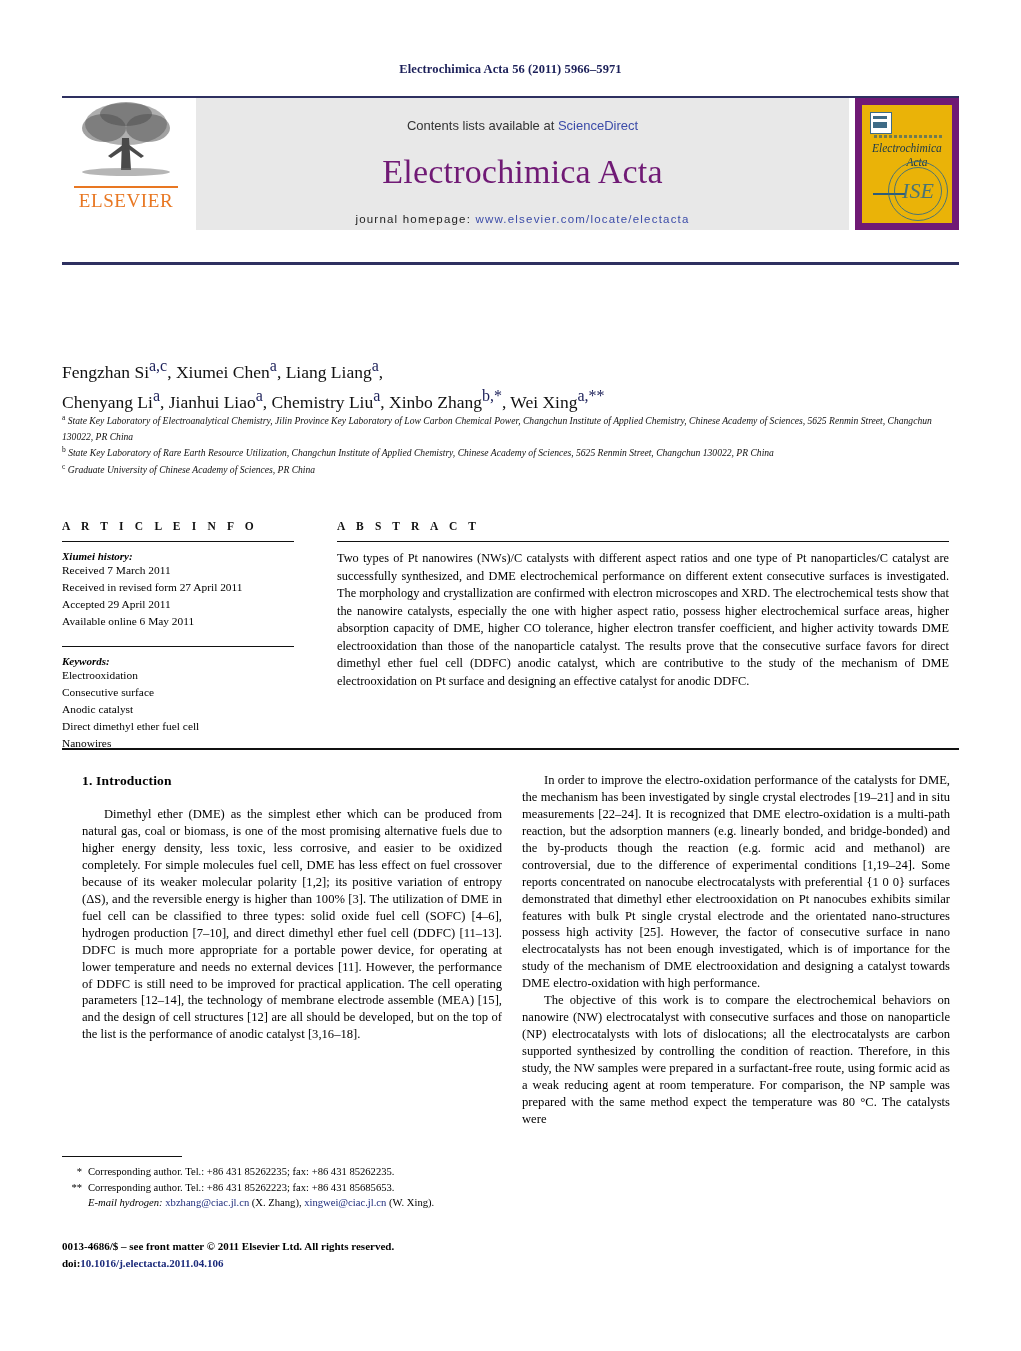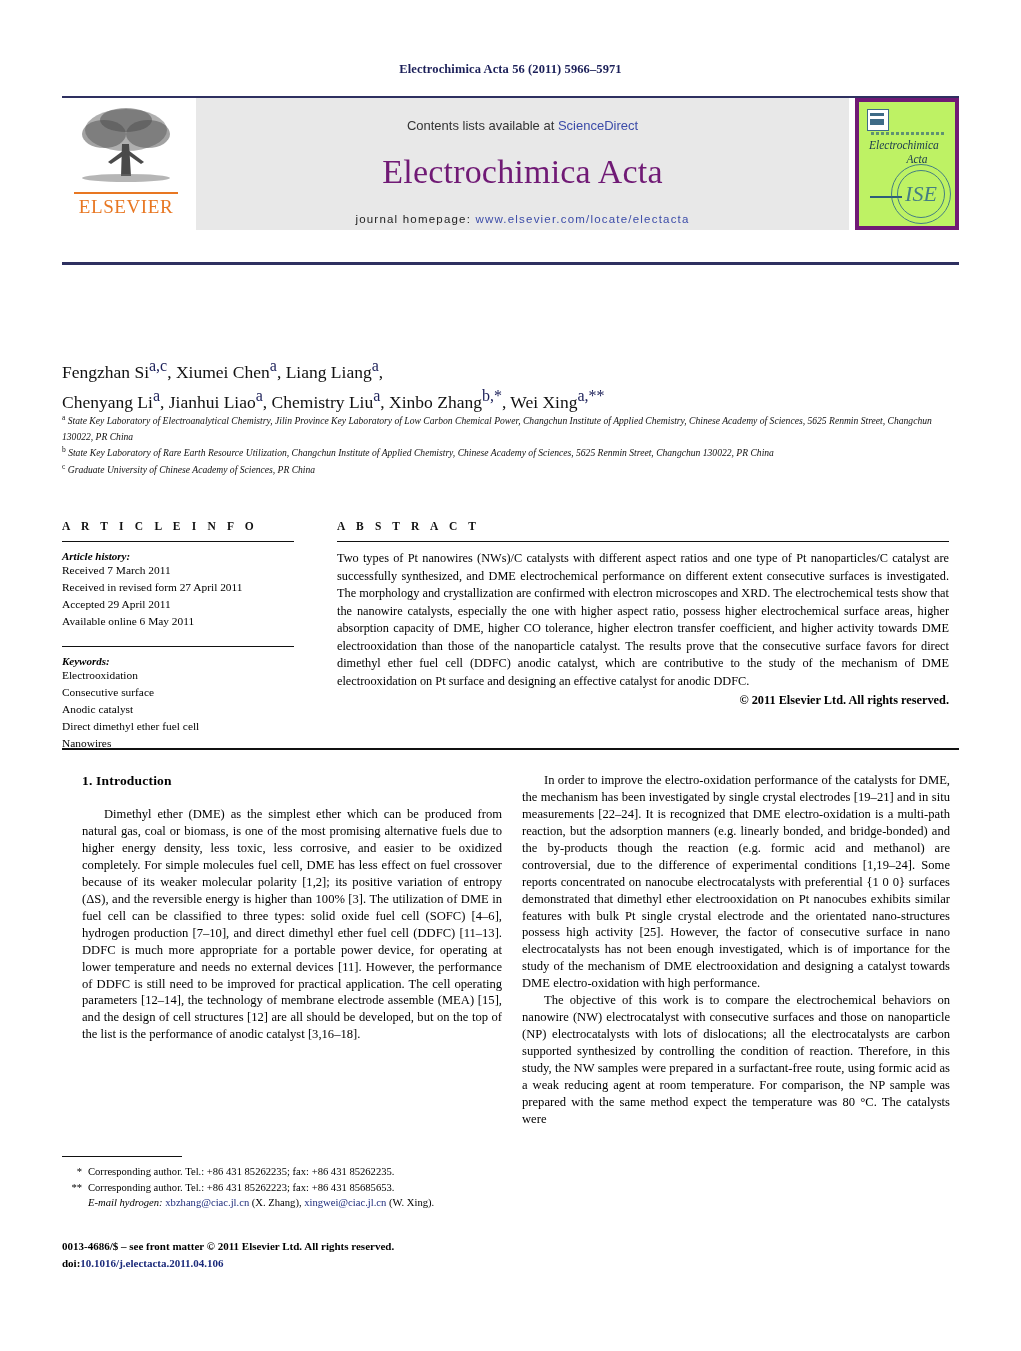--- a/index.html
+++ b/index.html
@@ -48,21 +48,20 @@
   .masthead-inner {
     position: relative;
     width: 100%;
     height: 132px;
     display: flex;
     align-items: stretch;
   }
   .elsevier-logo {
     width: 128px;
     flex: 0 0 128px;
-    padding-top: 6px;
     display: flex;
     flex-direction: column;
     align-items: center;
     justify-content: flex-start;
     background: #ffffff;
   }
   .tree-svg { display:block; }
   .elsevier-word {
     font-family: "Liberation Serif", serif;
     color: #e87722;
@@ -109,22 +108,22 @@
     font-family: "Liberation Sans", sans-serif;
     font-size: 11.5px;
     color: #222222;
     margin-top: 22px;
     letter-spacing: 1.2px;
   }
   .homepage-line .url { color: #3b4ba8; }
   .cover-thumb {
     width: 104px;
     flex: 0 0 104px;
-    background: #bef264;
-    border: 4px solid #701a75;
+    background: #eab308;
+    border: 7px solid #701a75;
     box-sizing: border-box;
     position: relative;
     overflow: hidden;
   }
   .cover-el {
     position: absolute; top: 7px; left: 8px;
     width: 20px; height: 20px;
     background: #ffffff;
     border: 1px solid #3e6b86;
   }
@@ -394,21 +393,21 @@
 
   <div class="affils">
     <div><sup>a</sup> <span>State Key Laboratory of Electroanalytical Chemistry, Jilin Province Key Laboratory of Low Carbon Chemical Power, Changchun Institute of Applied Chemistry, Chinese Academy of Sciences, 5625 Renmin Street, Changchun 130022, PR China</span></div>
     <div><sup>b</sup> <span>State Key Laboratory of Rare Earth Resource Utilization, Changchun Institute of Applied Chemistry, Chinese Academy of Sciences, 5625 Renmin Street, Changchun 130022, PR China</span></div>
     <div><sup>c</sup> <span>Graduate University of Chinese Academy of Sciences, PR China</span></div>
   </div>
 
   <div class="infoblock">
     <div class="sechead">A R T I C L E  I N F O</div>
     <div class="hr-thin"></div>
-    <div class="info-sub">Article history:</div>
+    <div class="info-sub">Xiumei history:</div>
     <div class="info-list">
       <div>Received 7 March 2011</div>
       <div>Received in revised form 27 April 2011</div>
       <div>Accepted 29 April 2011</div>
       <div>Available online 6 May 2011</div>
     </div>
     <div class="kw-gap"></div>
     <div class="hr-thin"></div>
     <div class="info-sub">Keywords:</div>
     <div class="info-list">
@@ -417,21 +416,20 @@
       <div>Anodic catalyst</div>
       <div>Direct dimethyl ether fuel cell</div>
       <div>Nanowires</div>
     </div>
   </div>
 
   <div class="absblock">
     <div class="sechead">A B S T R A C T</div>
     <div class="hr-thin"></div>
     <div class="abs-text">Two types of Pt nanowires (NWs)/C catalysts with different aspect ratios and one type of Pt nanoparticles/C catalyst are successfully synthesized, and DME electrochemical performance on different extent consecutive surfaces is investigated. The morphology and crystallization are confirmed with electron microscopes and XRD. The electrochemical tests show that the nanowire catalysts, especially the one with higher aspect ratio, possess higher electrochemical surface areas, higher absorption capacity of DME, higher CO tolerance, higher electron transfer coefficient, and higher activity towards DME electrooxidation than those of the nanoparticle catalyst. The results prove that the consecutive surface favors for direct dimethyl ether fuel cell (DDFC) anodic catalyst, which are contributive to the study of the mechanism of DME electrooxidation on Pt surface and designing an effective catalyst for anodic DDFC.</div>
-    <div class="abs-copy">© 2011 Elsevier Ltd. All rights reserved.</div>
   </div>
 
   <div class="body-rule"></div>
 
   <div class="col left">
     <h2>1.  Introduction</h2>
     <p>Dimethyl ether (DME) as the simplest ether which can be produced from natural gas, coal or biomass, is one of the most promising alternative fuels due to higher energy density, less toxic, less corrosive, and easier to be oxidized completely. For simple molecules fuel cell, DME has less effect on fuel crossover because of its weaker molecular polarity [1,2]; its positive variation of entropy (ΔS), and the reversible energy is higher than 100% [3]. The utilization of DME in fuel cell can be classified to three types: solid oxide fuel cell (SOFC) [4–6], hydrogen production [7–10], and direct dimethyl ether fuel cell (DDFC) [11–13]. DDFC is much more appropriate for a portable power device, for operating at lower temperature and needs no external devices [11]. However, the performance of DDFC is still need to be improved for practical application. The cell operating parameters [12–14], the technology of membrane electrode assemble (MEA) [15], and the design of cell structures [12] are all should be developed, but on the top of the list is the performance of anodic catalyst [3,16–18].</p>
   </div>
 
   <div class="col right">

